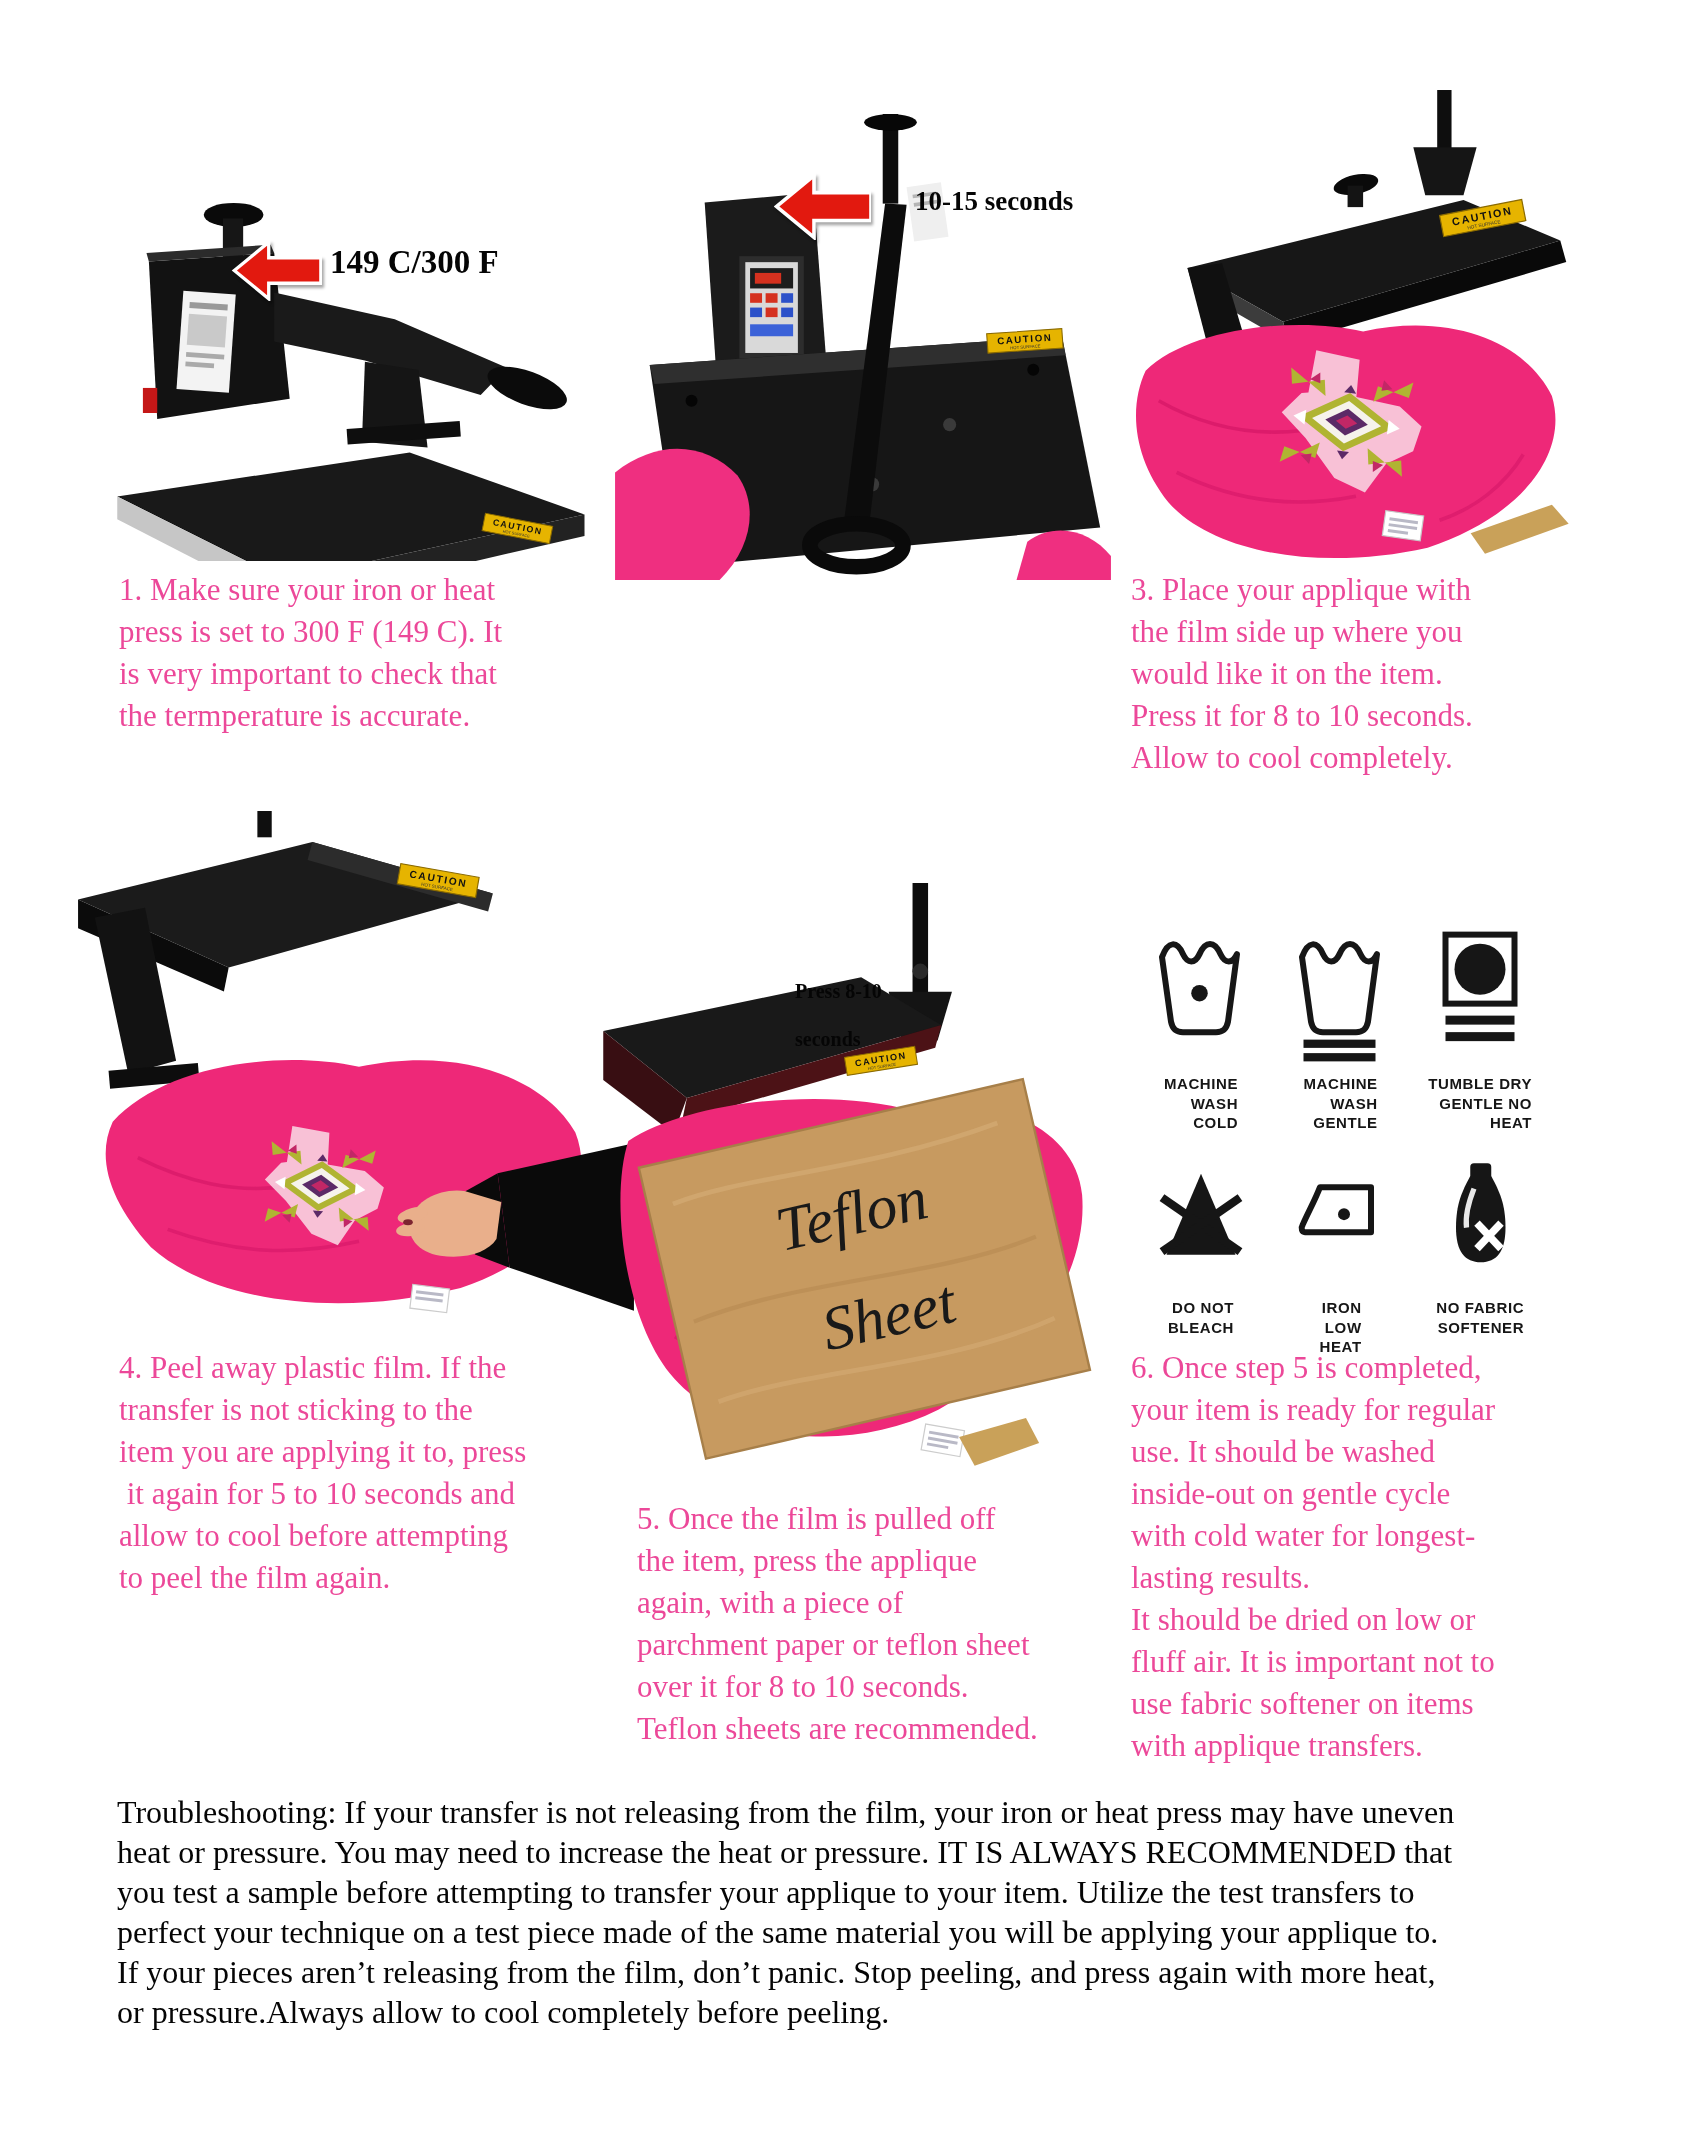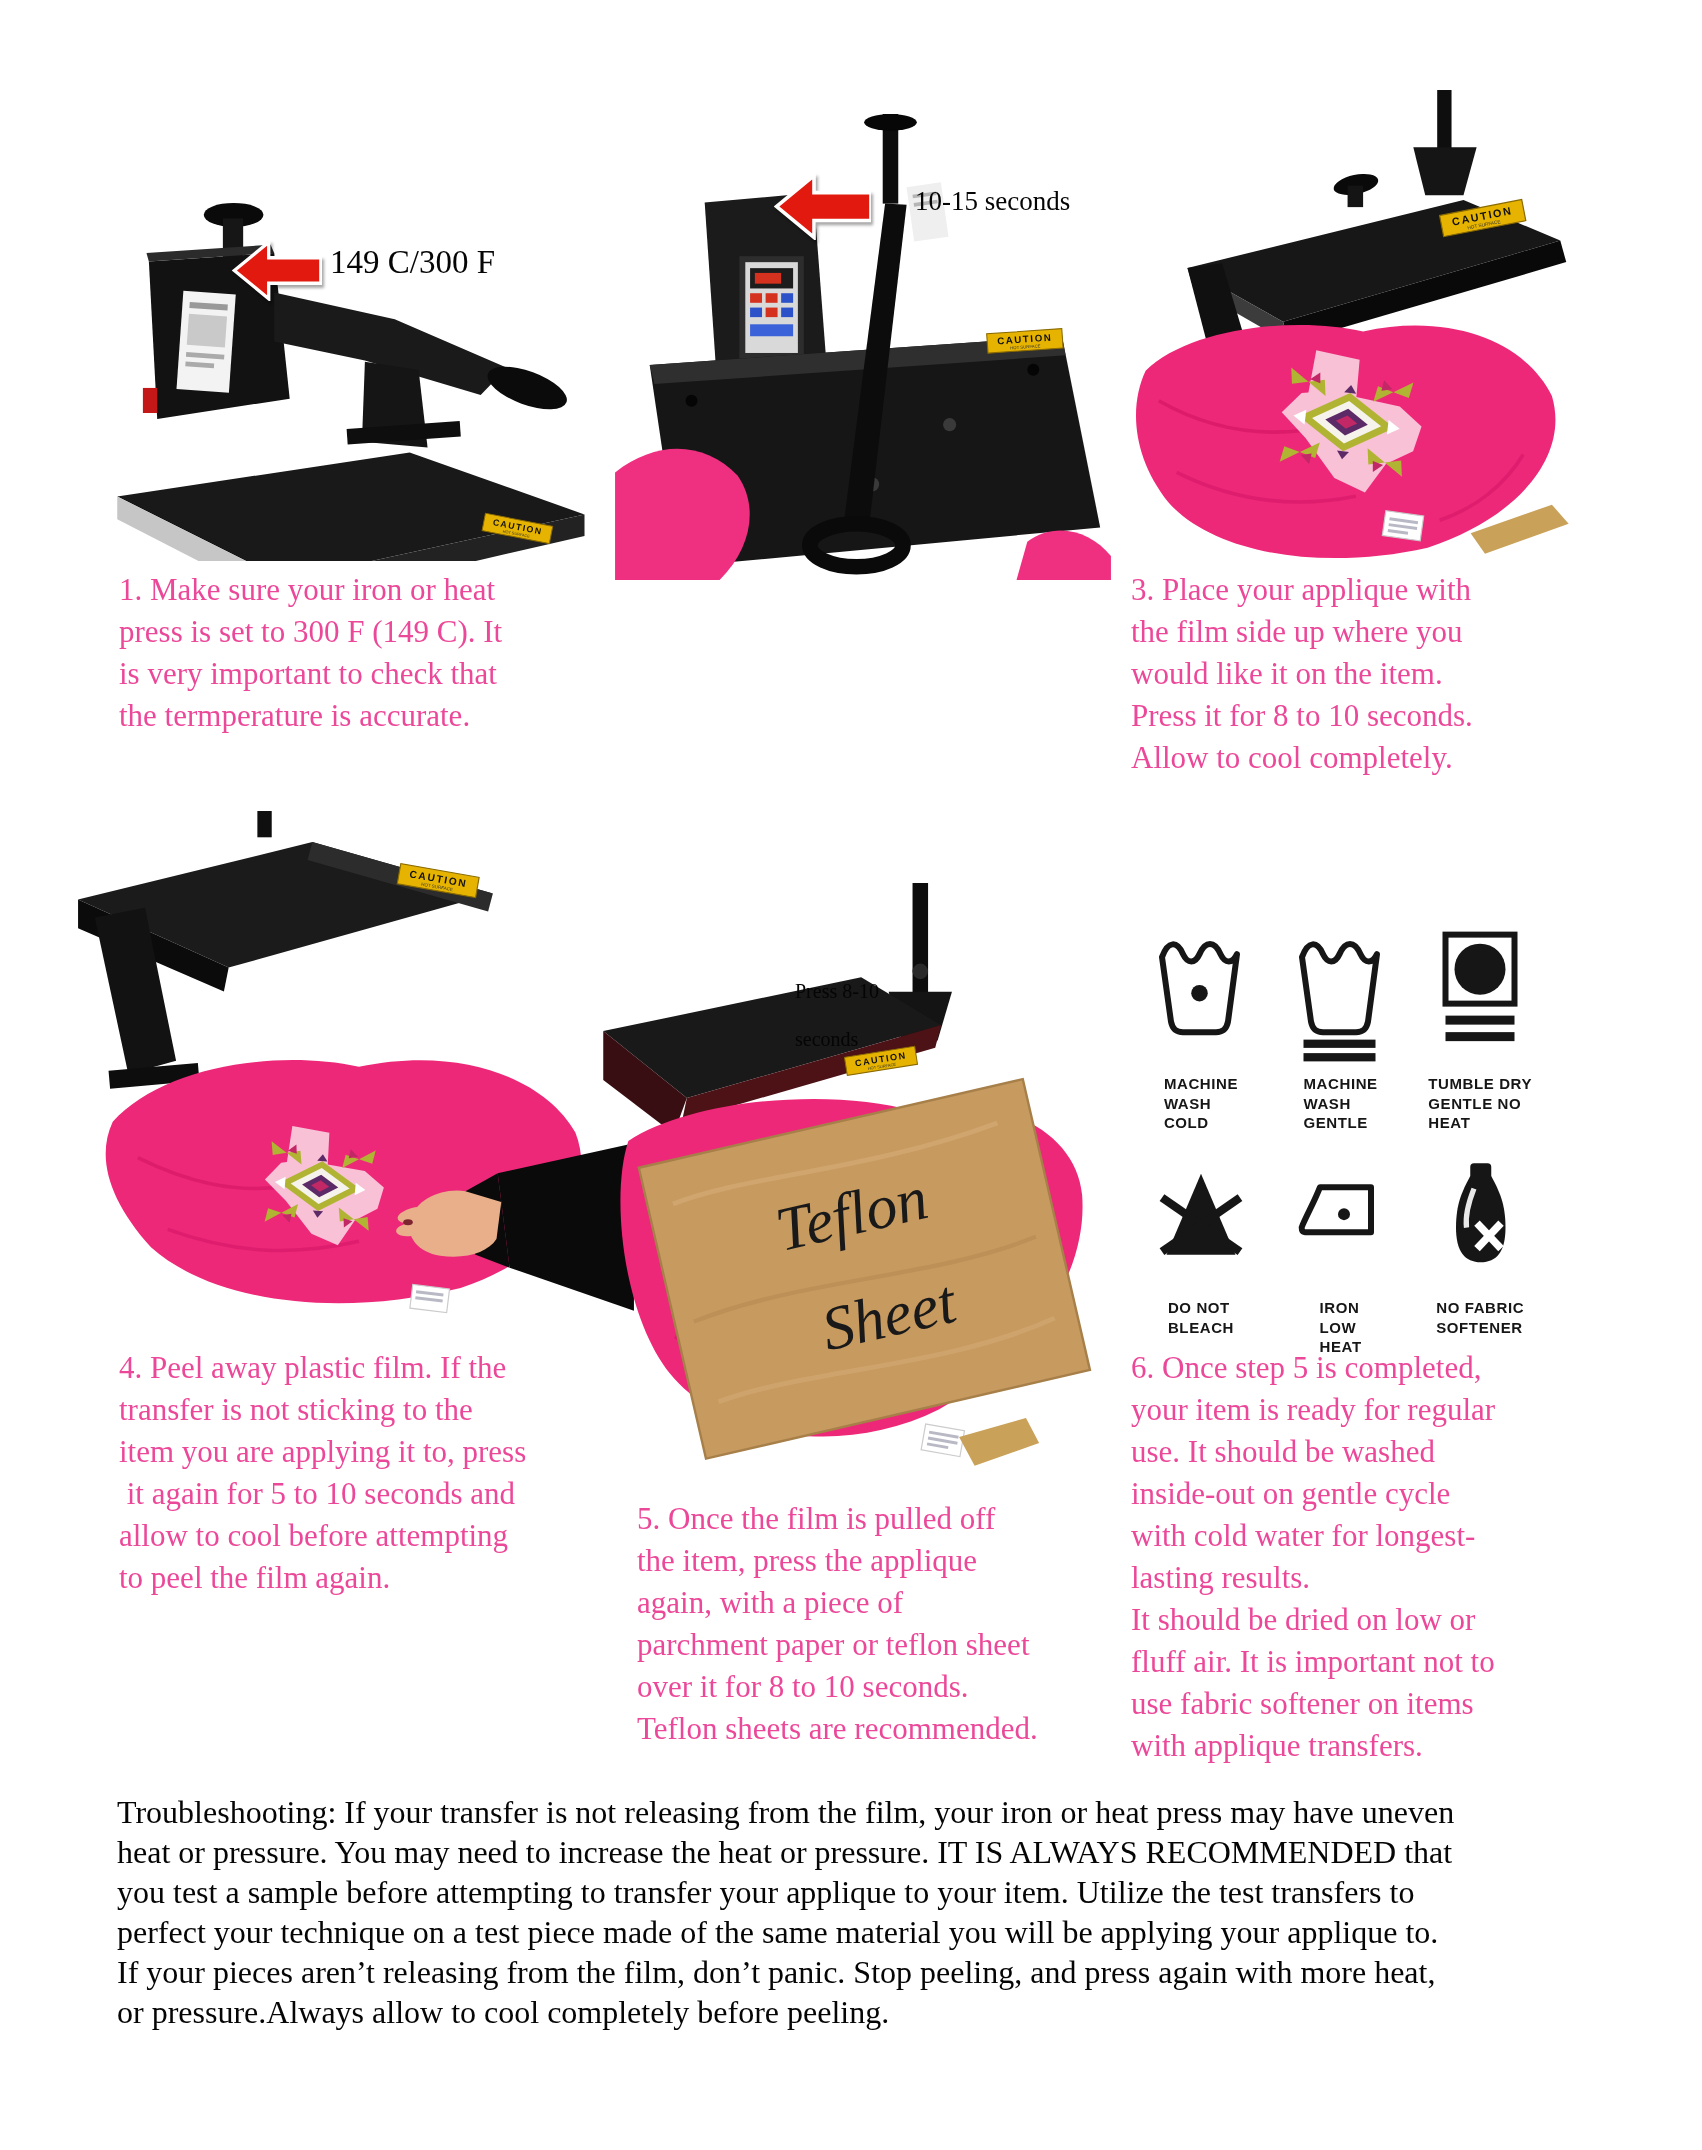--- a/index.html
+++ b/index.html
@@ -7,23 +7,23 @@
         font-family:"Liberation Serif",serif;color:#000;}
   .abs{position:absolute;}
   .step-text{position:absolute;font-size:31px;line-height:42px;white-space:pre;color:#ec4899;}
   .annot{position:absolute;white-space:pre;color:#050505;}
   .troubleshooting{position:absolute;font-size:32px;line-height:40px;white-space:pre;color:#050505;}
   .arrow-wrap{position:absolute;filter:drop-shadow(2.4px 3px 1.8px rgba(0,0,0,0.35));}
   .care-grid{position:absolute;left:1136px;top:927px;display:grid;
              grid-template-columns:repeat(3,130px);column-gap:9.6px;row-gap:18px;}
   .care-cell{display:flex;flex-direction:column;align-items:center;}
   .care-label{font-family:"Liberation Sans",sans-serif;font-weight:bold;font-size:15px;
-              letter-spacing:0.6px;line-height:1.3;text-align:left;white-space:pre;color:#161616;margin-top:8.4px;}
+              letter-spacing:0.6px;line-height:1.3;text-align:right;white-space:pre;color:#161616;margin-top:8.4px;}
   svg text{font-family:"Liberation Sans",sans-serif;}
-  .serif-text{font-family:"Liberation Serif",serif;}
+  .serif-text{font-family:"Liberation Serif",serif;font-weight:bold;}
 </style>
 </head>
 <body>
 
 <div id="page">
 
   <svg width="0" height="0" style="position:absolute" aria-hidden="true">
     <defs>
       <g id="arrow-left">
         <polygon points="160,32 66,32 66,4 4,55 66,106 66,78 160,78" fill="#e2190f" stroke="#ffffff" stroke-width="6"></polygon>

